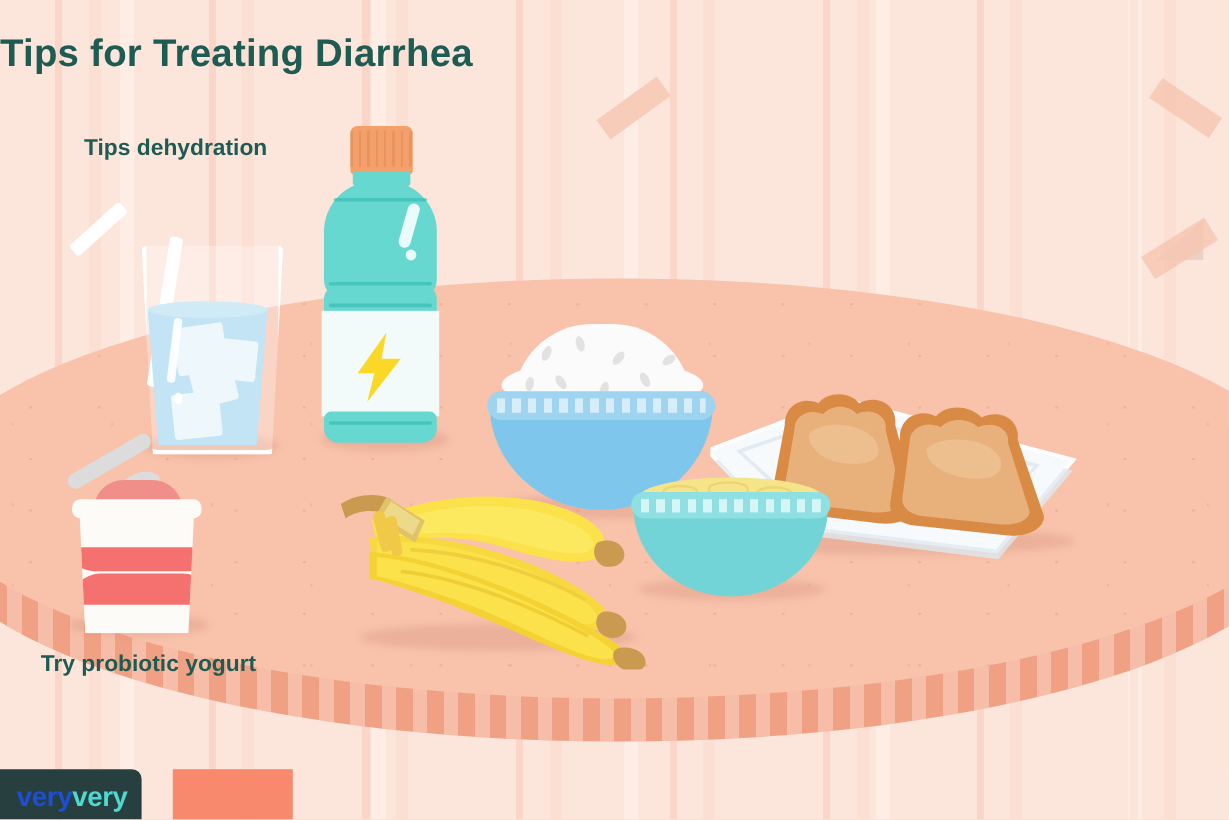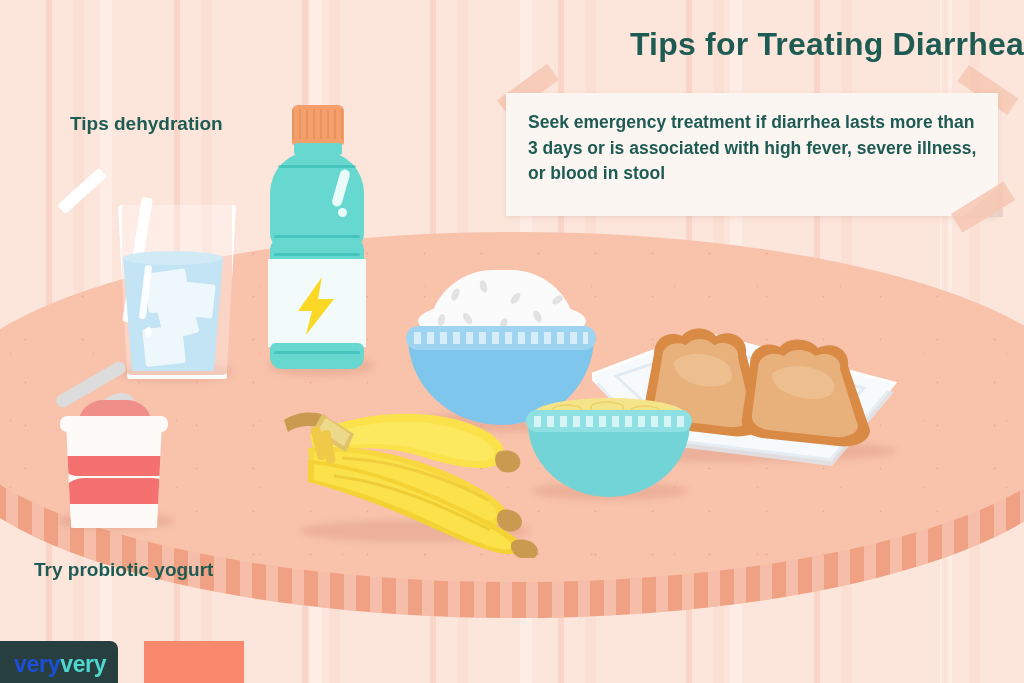--- a/index.html
+++ b/index.html
@@ -45,25 +45,25 @@
     background:#f8c2ab;
     overflow:hidden;}
   .table-speckle{position:absolute;inset:0;opacity:.5;
     background-image:
       radial-gradient(circle, rgba(226,110,90,.55) 0.8px, transparent 1.2px),
       radial-gradient(circle, rgba(226,110,90,.40) 0.8px, transparent 1.2px);
     background-size:57px 43px, 83px 67px;
     background-position:0 0, 29px 21px;}
 
   
-  .title{position:absolute;left:0;top:26px;width:1024px;text-align:right;
+  .title{position:absolute;left:0;top:26px;width:1024px;text-align:left;
     font-size:32px;font-weight:bold;color:#1e5b53;letter-spacing:.2px;}
   .lbl{position:absolute;font-size:19px;font-weight:bold;color:#1e5b53;white-space:nowrap;}
   .lbl-dehydration{left:70px;top:113px;}
-  .lbl-yogurt{left:34px;top:559px;text-align:right;}
+  .lbl-yogurt{left:34px;top:543px;text-align:right;}
   .lbl-brat{left:551px;top:496px;}
 
   
   .card{position:absolute;left:506px;top:93px;width:492px;height:123px;
     background:#fcf6f2;box-shadow:0 2px 6px rgba(180,120,100,.18);}
   .card-text{position:absolute;left:22px;top:17px;width:452px;
     font-size:17.5px;font-weight:bold;line-height:1.47;color:#1e5b53;}
   .tape{position:absolute;background:#f6c7b2;opacity:.85;}
   .tape-tl{left:497px;top:80px;width:62px;height:20px;transform:rotate(-36deg);}
   .tape-tr{left:958px;top:80px;width:60px;height:20px;transform:rotate(34deg);}
@@ -166,23 +166,20 @@
     </div>
     <div class="table-top">
       <div class="table-speckle"></div>
     </div>
   </div>
 
   <div class="title">Tips for Treating Diarrhea</div>
 
   <div class="tape tape-tl"></div>
   <div class="tape tape-tr"></div>
-  <div class="card">
-    <div class="card-text">Seek emergency treatment if diarrhea lasts more than 3 days or is associated with high fever, severe illness, or blood in stool</div>
-  </div>
   <div class="card-fold"></div>
   <div class="tape tape-br"></div>
 
   <div class="lbl lbl-dehydration">Tips dehydration</div>
   <div class="lbl lbl-yogurt">Try probiotic yogurt</div>
 
   <div class="shadow-el" style="left:120px;top:362px;width:112px;height:20px;"></div>
   <div class="glass">
     <div class="straw" style="left:-42px;top:-42px;width:12px;height:56px;transform:rotate(48deg);"></div>
     <div class="straw" style="left:14px;top:-8px;width:11px;height:126px;transform:rotate(9deg);"></div>

